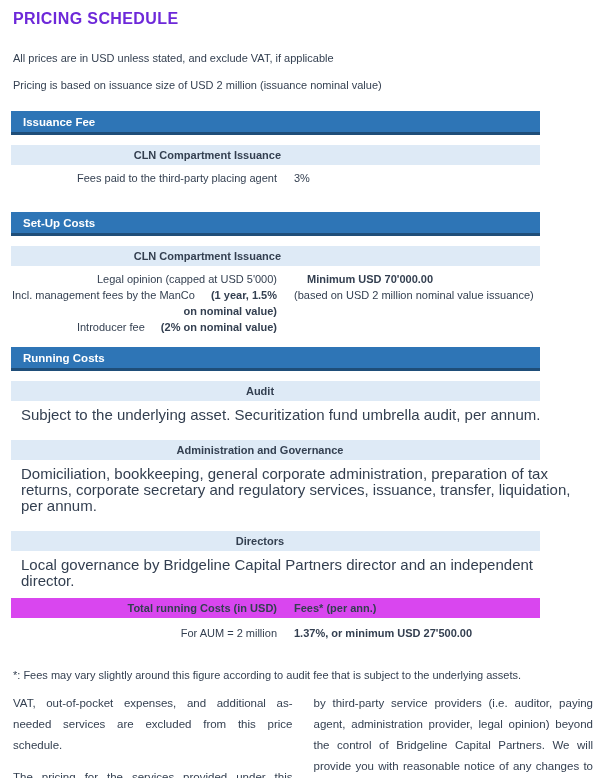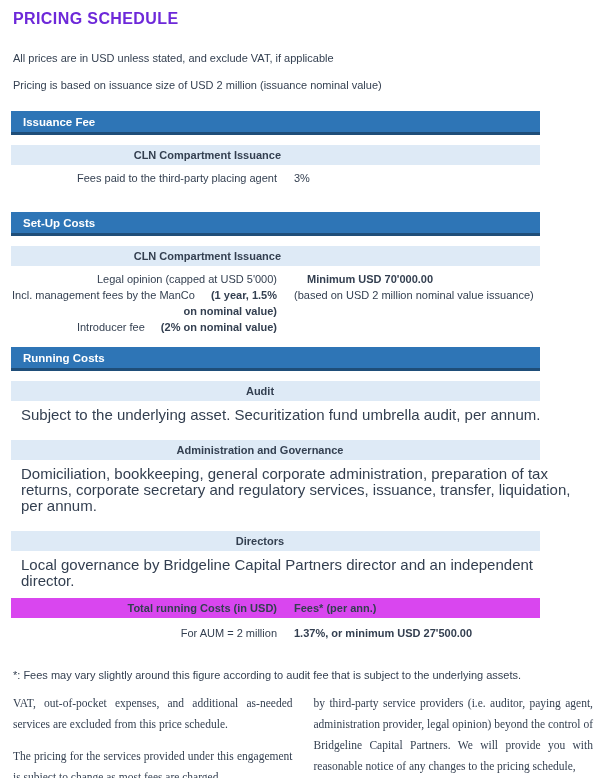--- a/index.html
+++ b/index.html
@@ -124,21 +124,21 @@
     width: 580px;
     display: flex;
     gap: 21px;
   }
   .bottom-col {
     flex: 1 1 0;
     font-size: 11.5px;
     line-height: 21px;
     text-align: justify;
   }
-  .bottom-col p { margin: 0 0 11px 0; font-family: Liberation Serif, serif; }
+  .bottom-col p { margin: 0 0 11px 0; }
 </style>
 </head>
 <body>
 
 <div class="page">
 
   <h1 class="doc-title">PRICING SCHEDULE</h1>
 
   <p class="intro first">All prices are in USD unless stated, and exclude VAT, if applicable</p>
   <p class="intro second">Pricing is based on issuance size of USD 2 million (issuance nominal value)</p>

